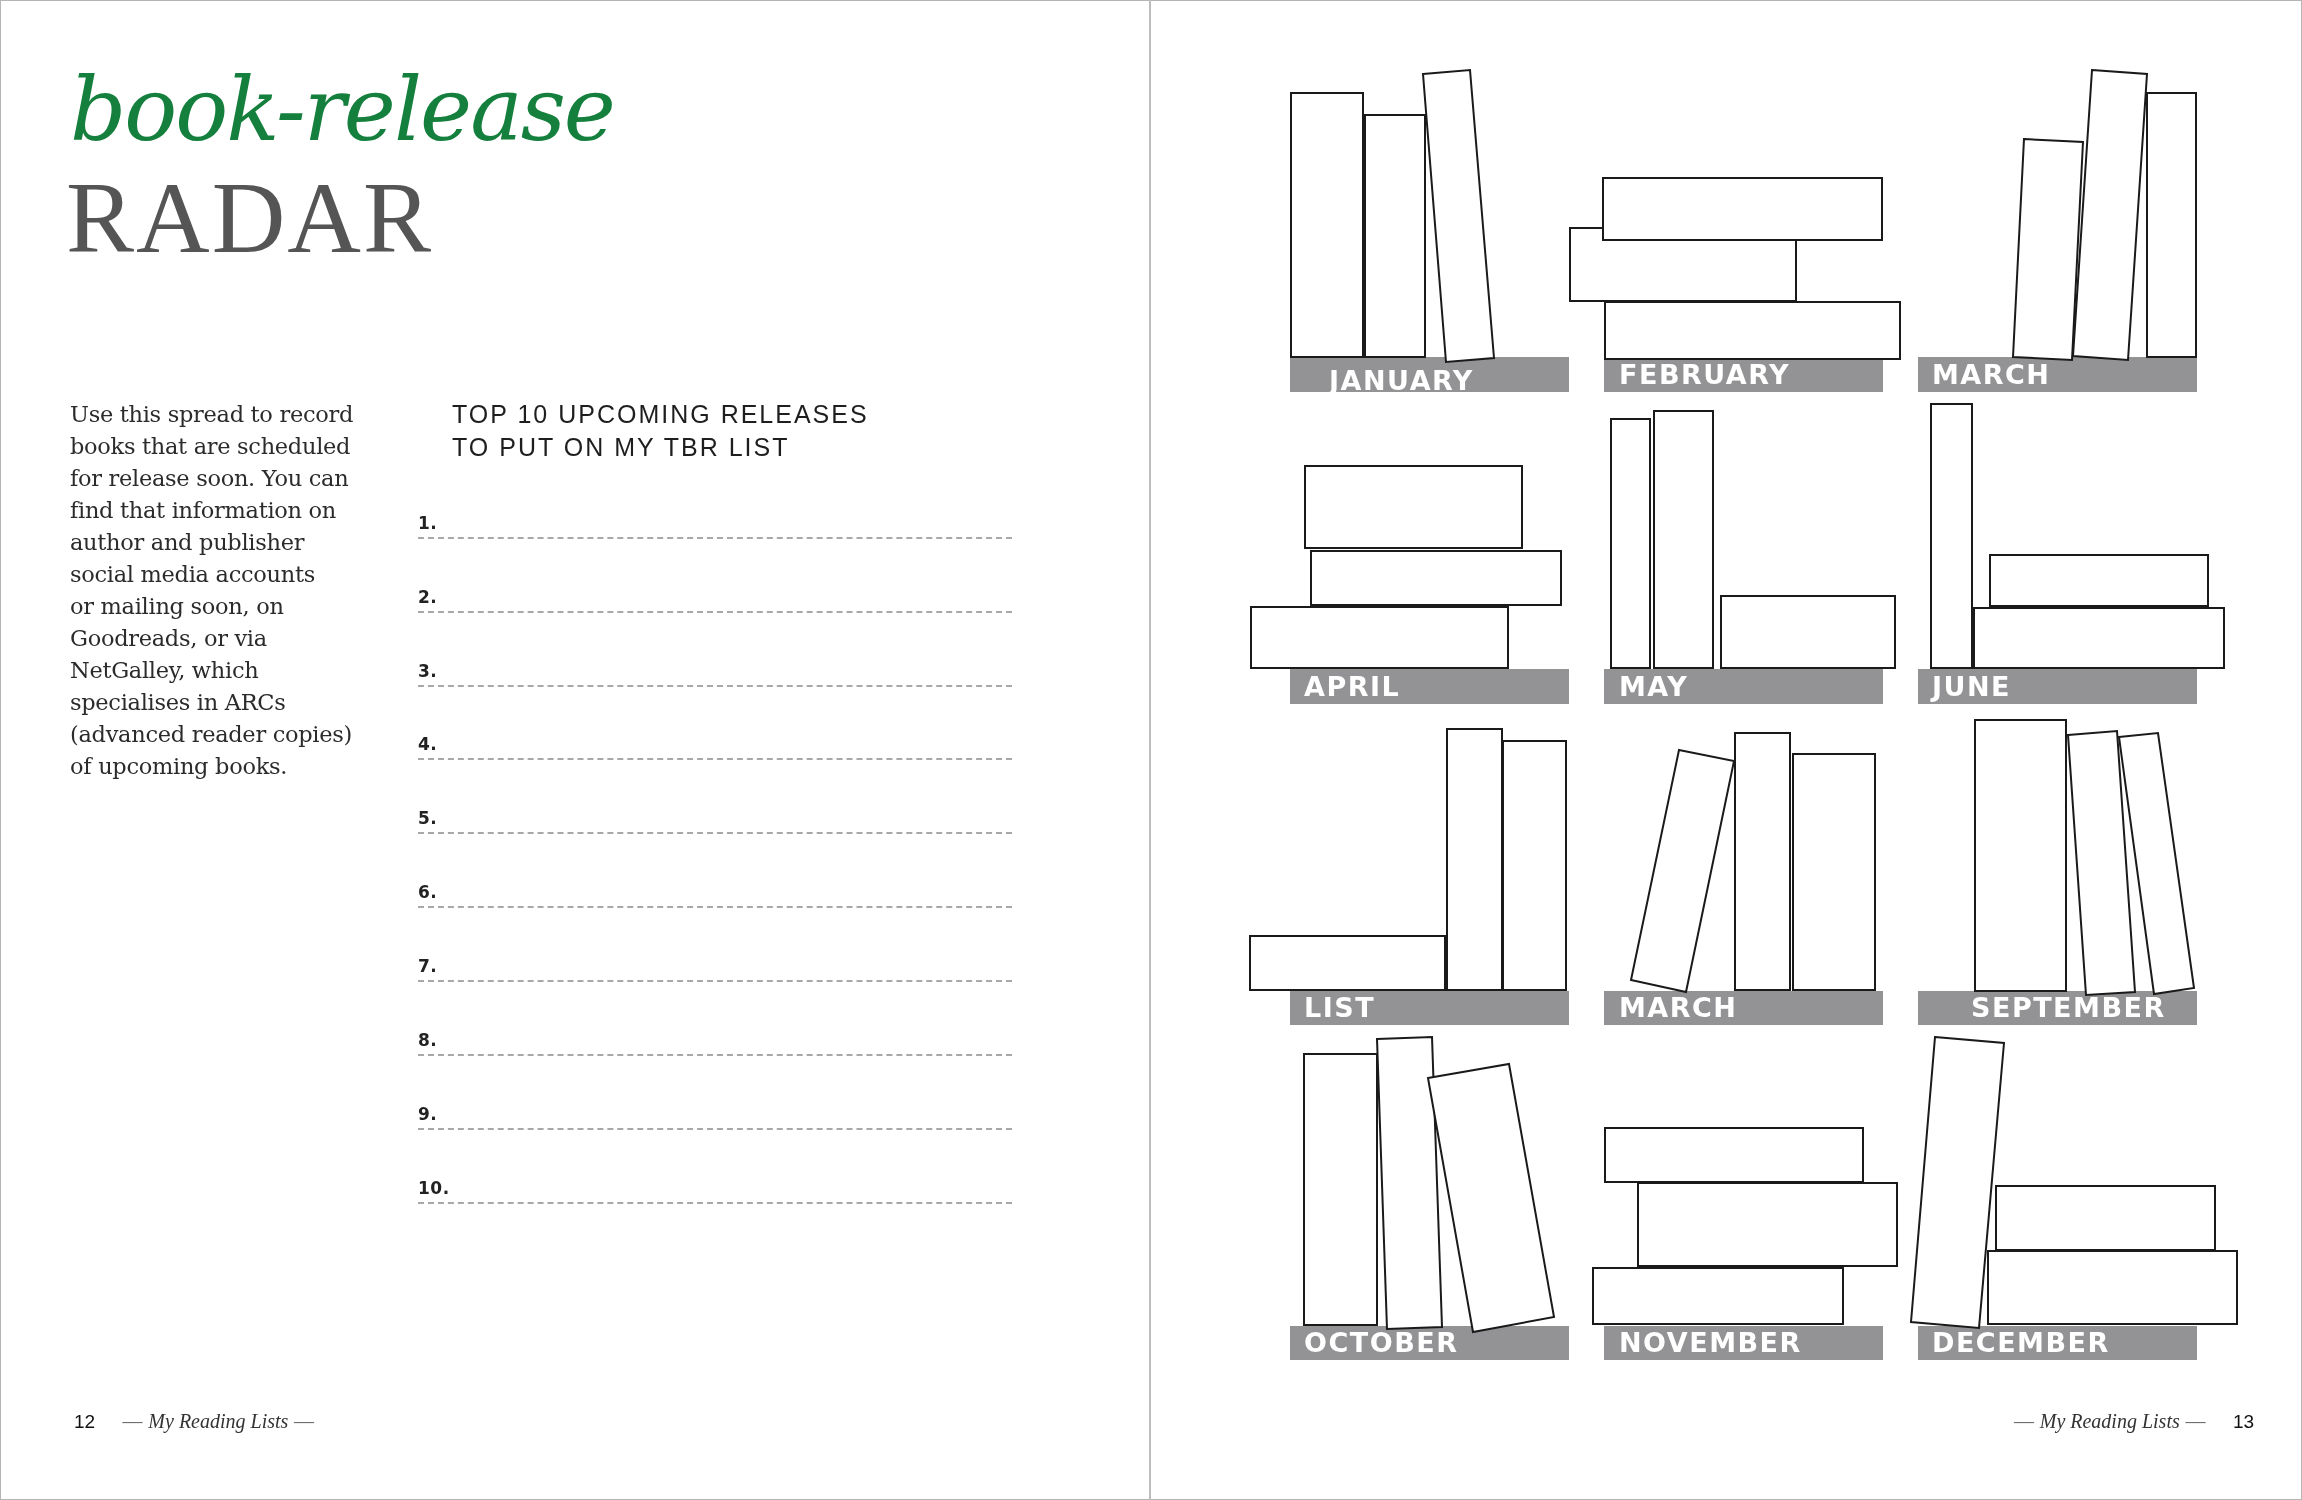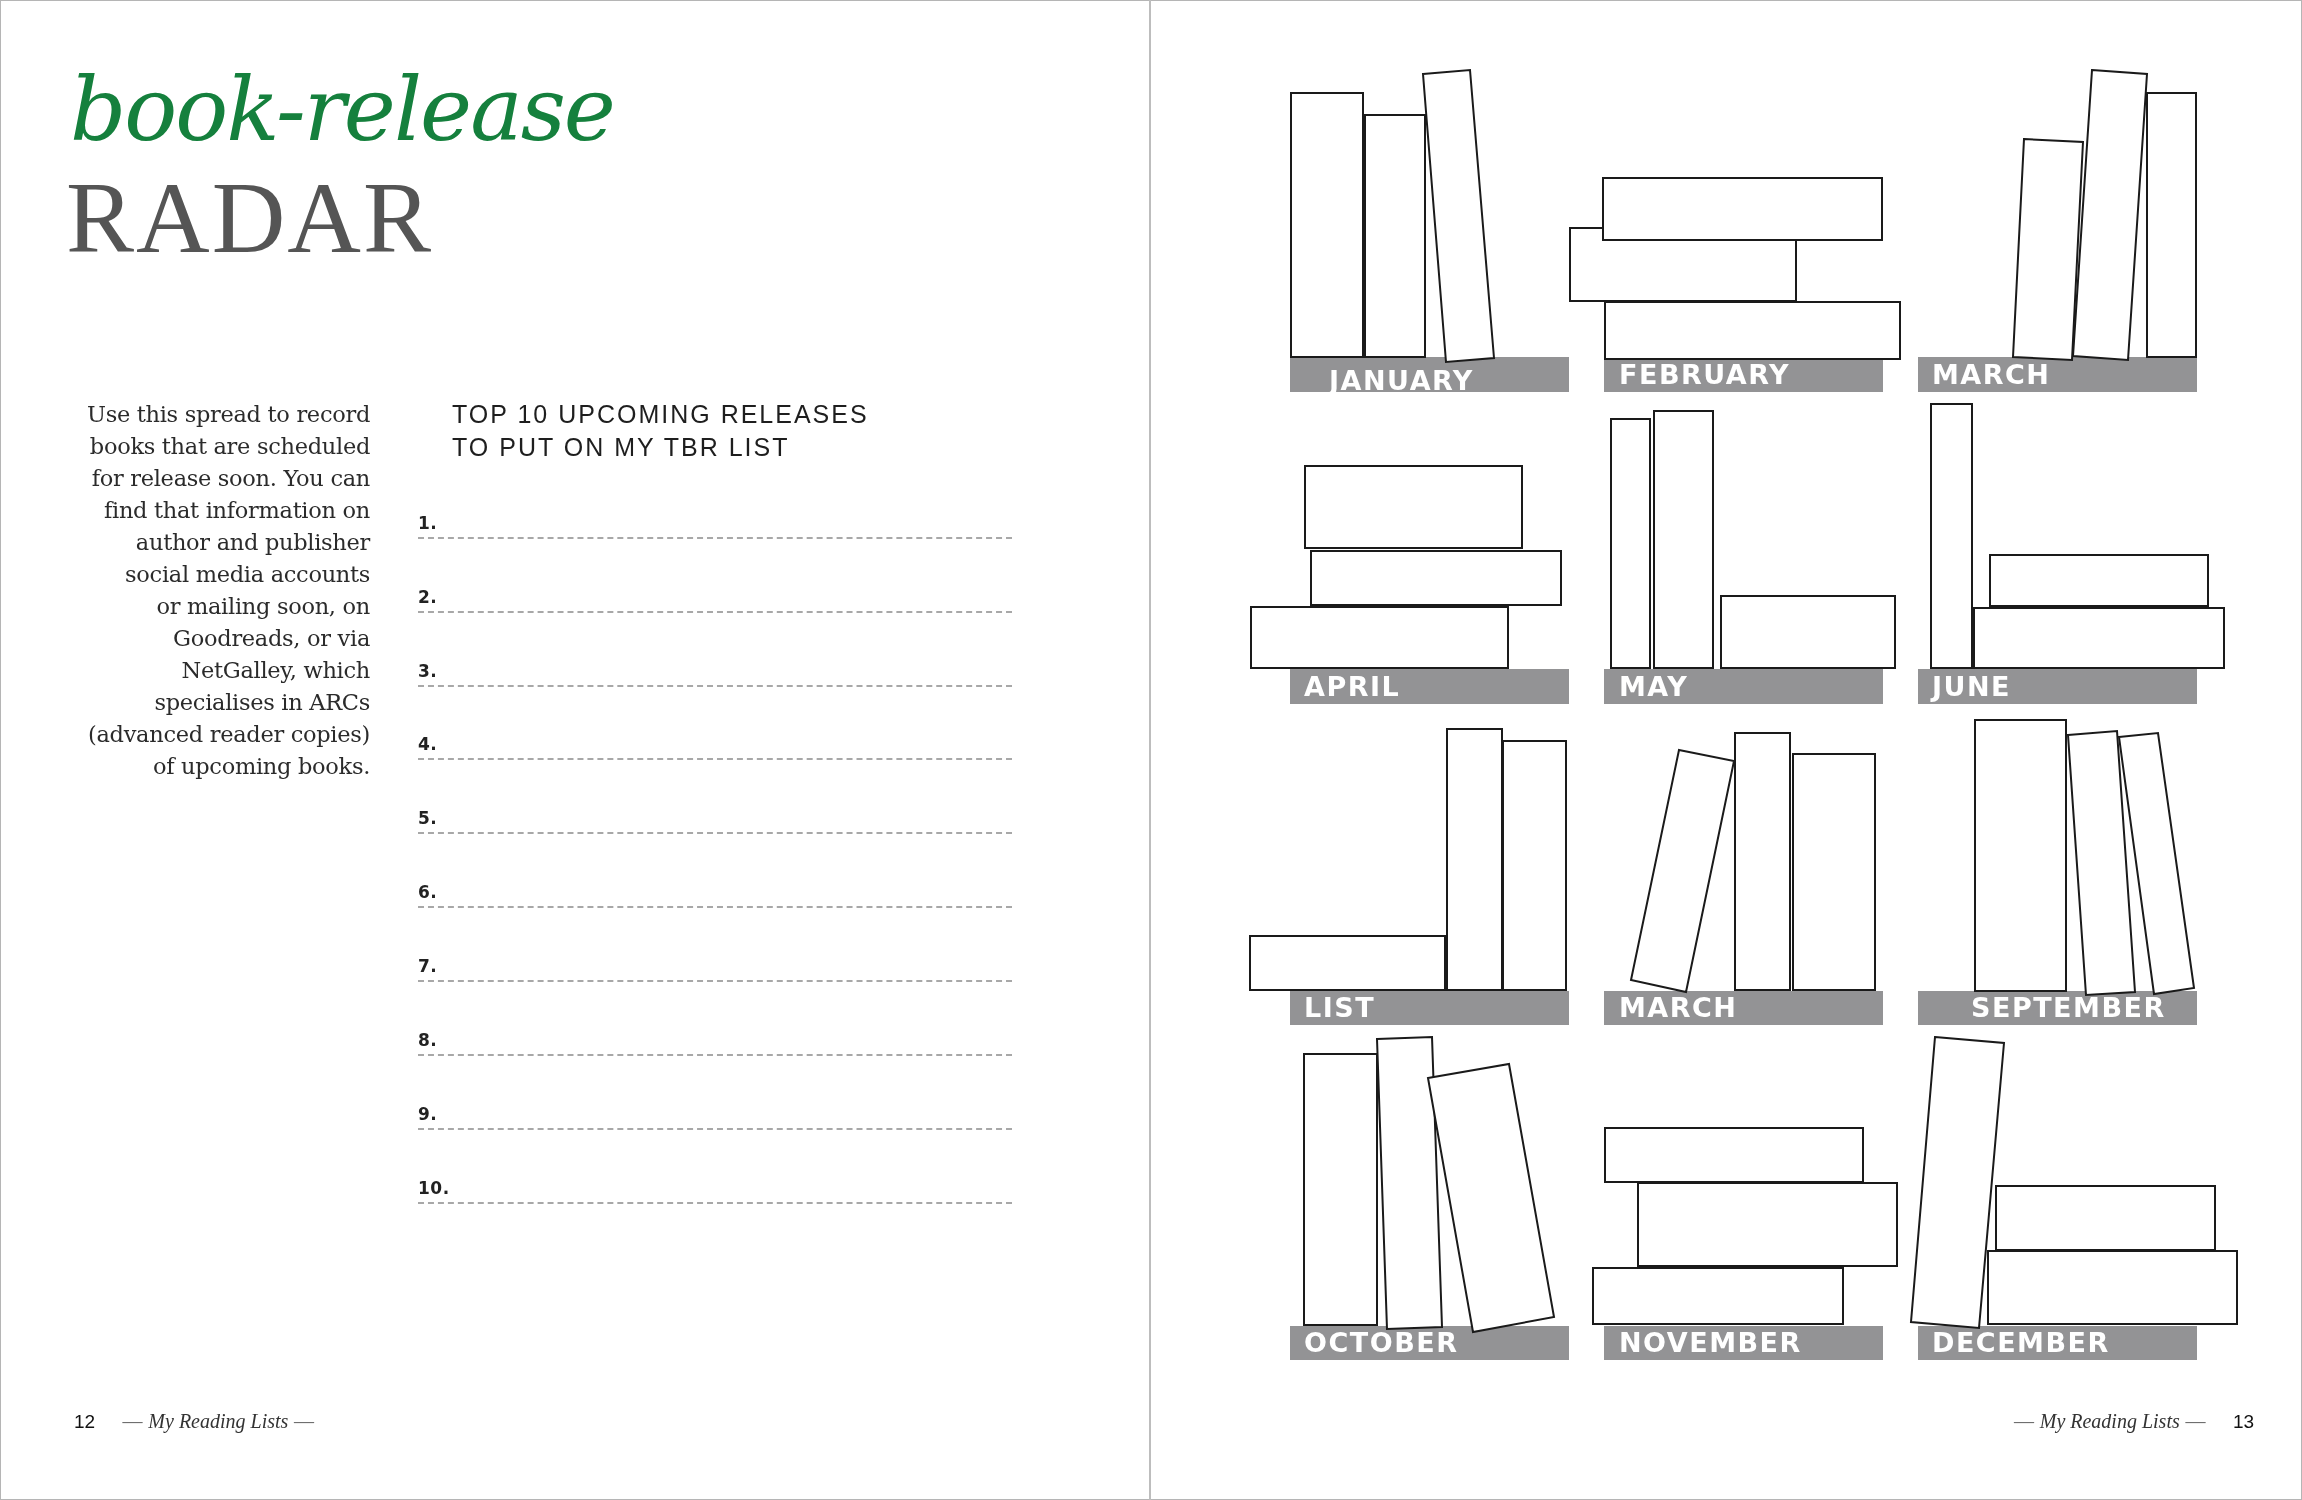--- a/index.html
+++ b/index.html
@@ -20,21 +20,21 @@
     }
     .title-caps {
       position: absolute; left: 66px; top: 168px;
       font-family: "Liberation Serif", serif;
       font-size: 102px; line-height: 100px; color: #555555; letter-spacing: 2px;
       white-space: nowrap;
     }
     .intro {
       position: absolute; left: 70px; top: 398px; width: 300px;
       font-family: "DejaVu Serif", serif; font-size: 22.5px; line-height: 32px;
-      color: #2b2b2b; letter-spacing: -0.3px; text-align: right;
+      color: #2b2b2b; letter-spacing: -0.3px;
     }
     .intro span { display: block; white-space: nowrap; }
     .list-heading {
       position: absolute; left: 418px; top: 398px;
       font-family: "Liberation Sans", sans-serif; font-size: 25px; line-height: 33px;
       color: #1e1e1e; letter-spacing: 2px;
     }
     .list-heading span { display: block; white-space: nowrap; margin-left: 34px; }
     .list-item {
       position: absolute; left: 418px; width: 594px; height: 40px;

